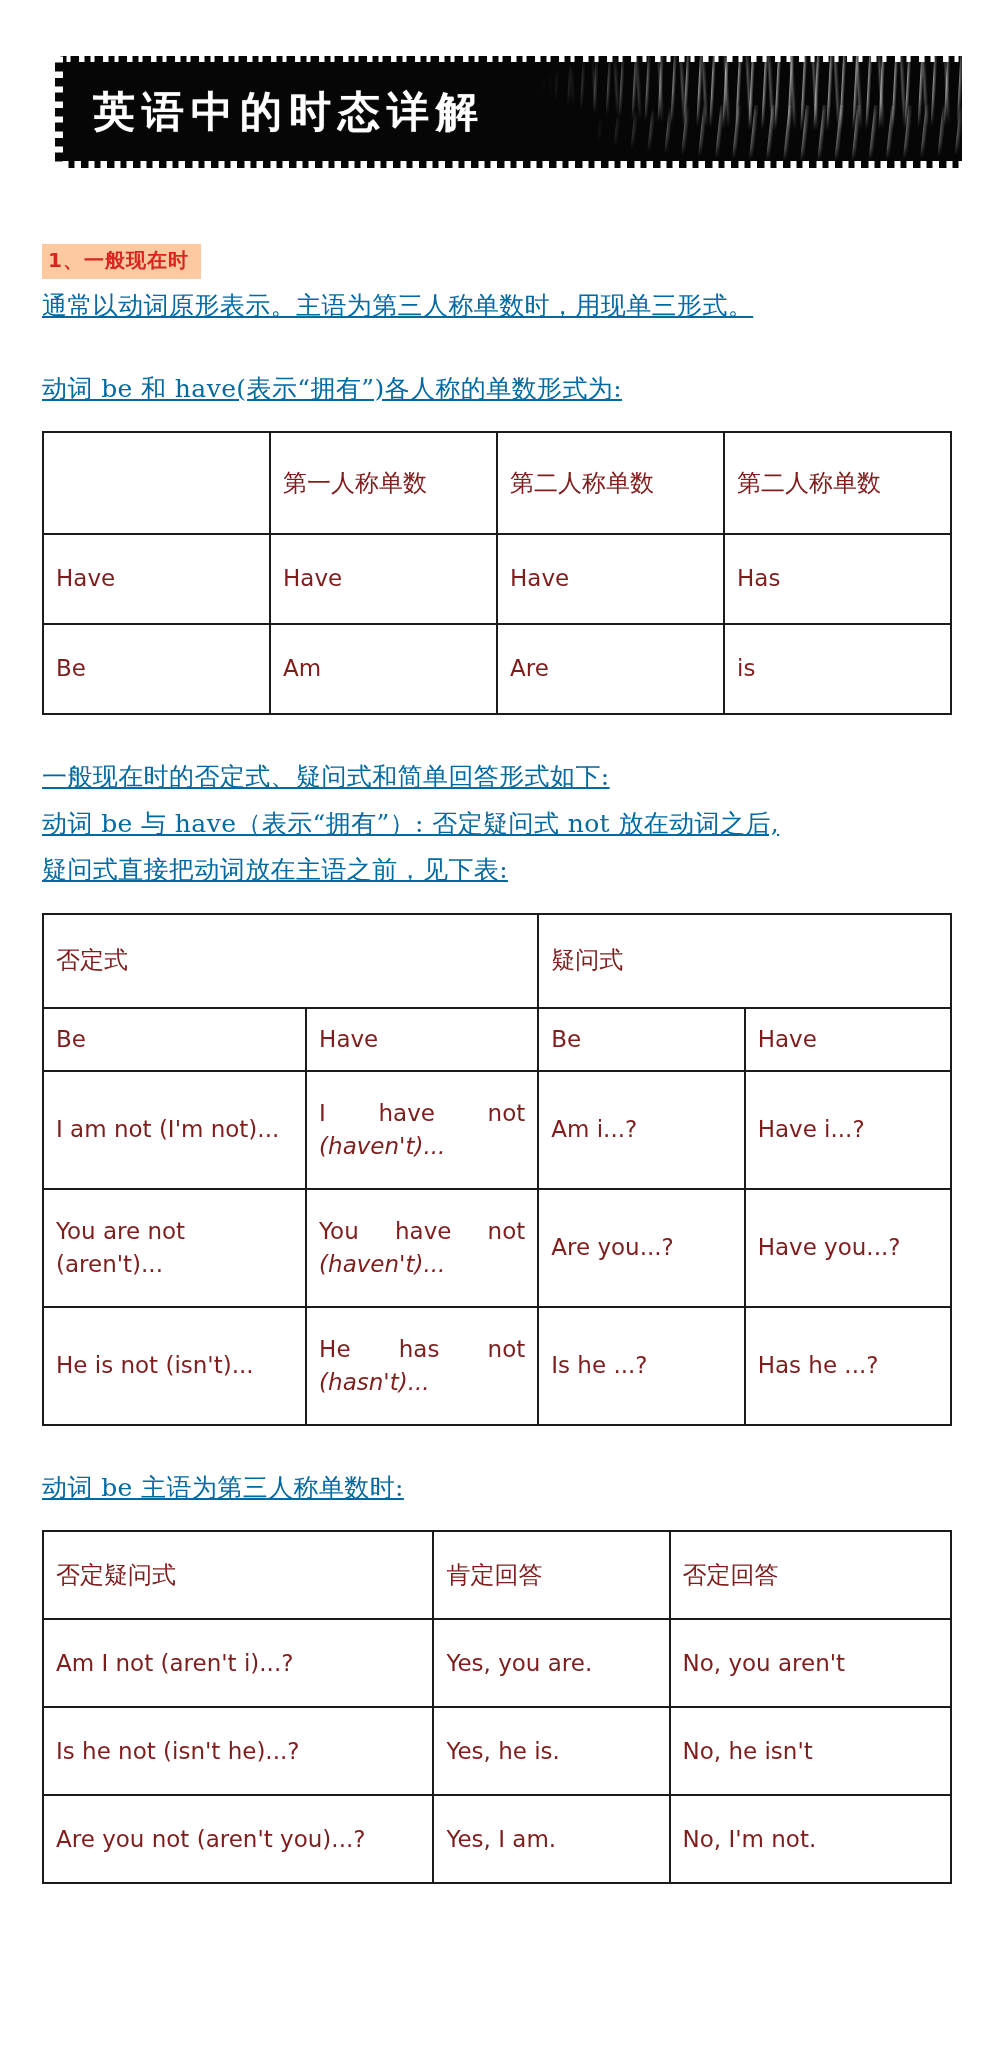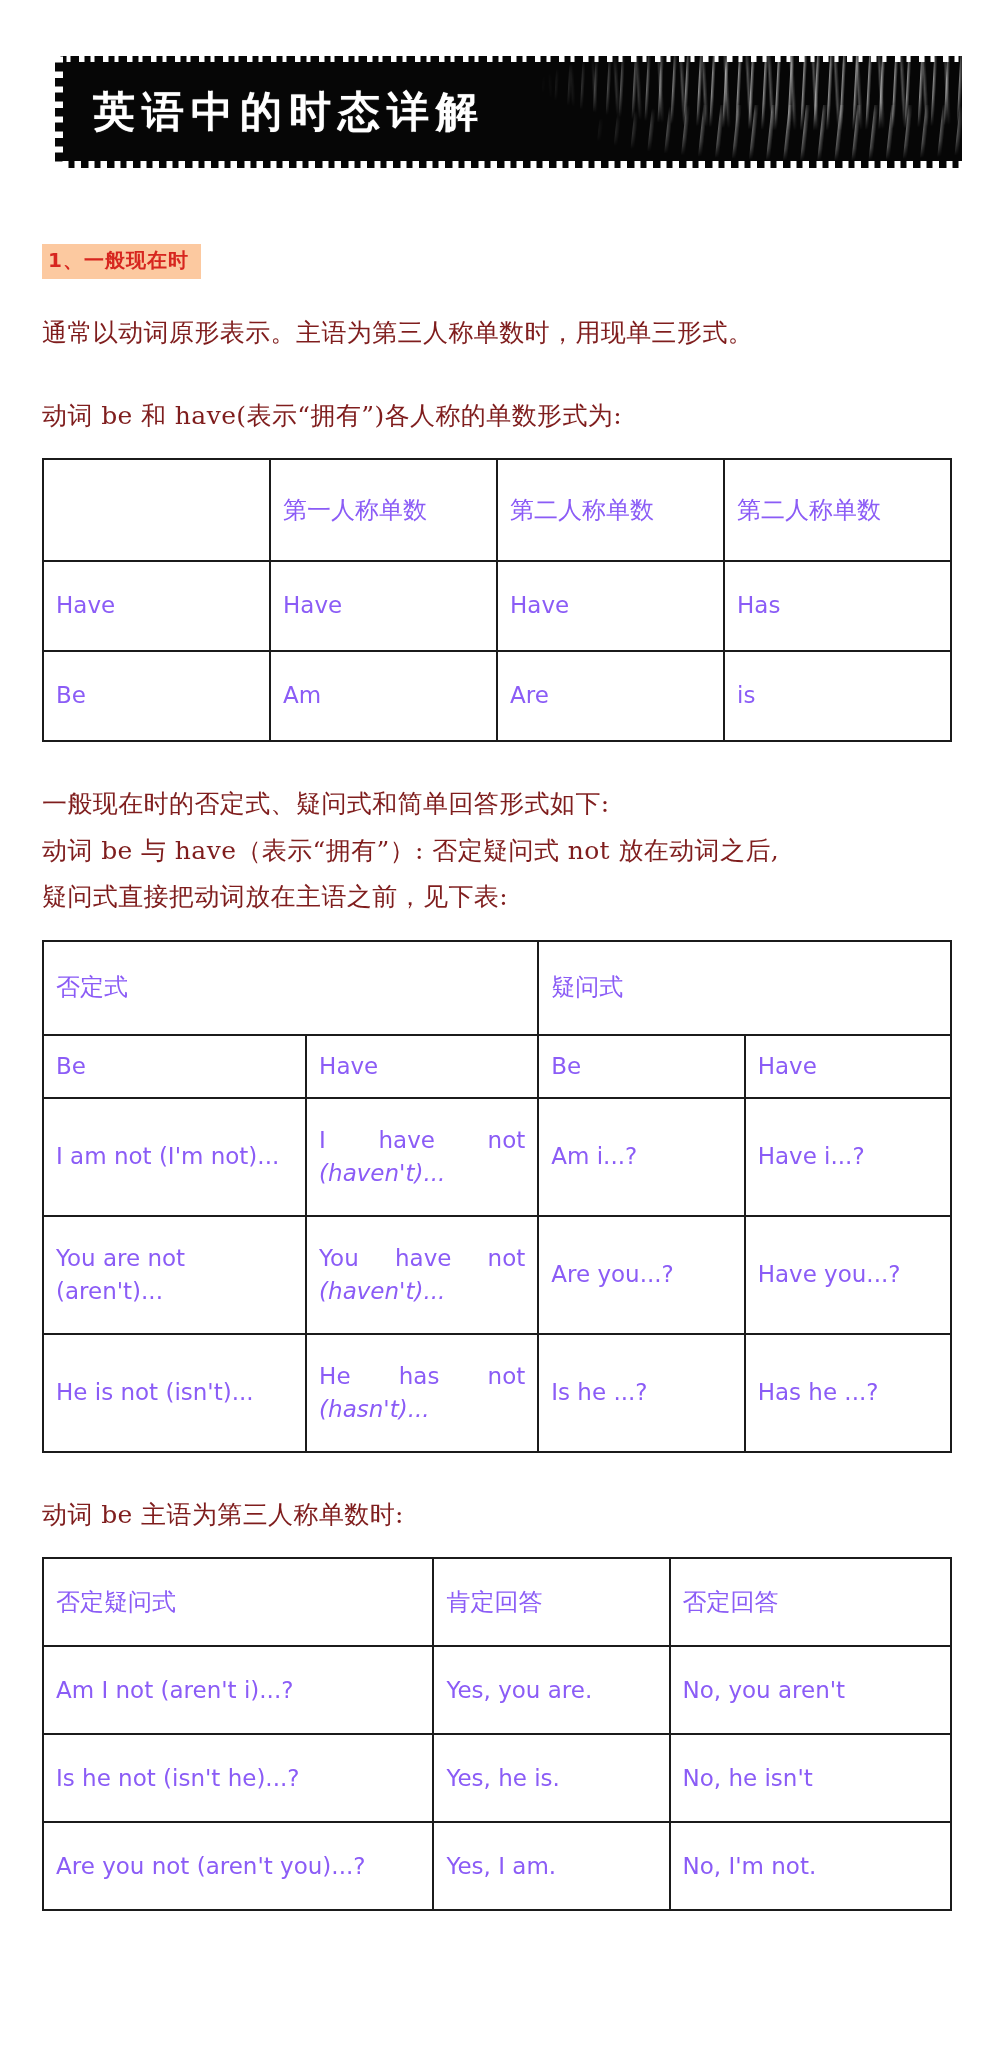--- a/index.html
+++ b/index.html
@@ -143,47 +143,48 @@
     display: inline-block;
     padding: 3px 12px 5px 6px;
     background: #fcc9a0;
     color: #d7261f;
     font-size: 20px;
     font-weight: bold;
     letter-spacing: 1px;
     font-family: "DejaVu Sans", "Liberation Sans", sans-serif;
   }
   p.para {
-    margin: 34px 0 0 0;
+    margin: 7px 0 0 0;
     font-size: 25px;
     line-height: 1.62;
     font-family: "DejaVu Serif", "Liberation Serif", serif;
-    color: #7f1d1d;
+    color: #0369a1;
     letter-spacing: 0.4px;
+    text-decoration: underline;
   }
   p.para.gap-top { margin-top: 42px; }
   p.para.tight { margin-top: 6px; }
 
   
   table.grid {
     border-collapse: collapse;
     width: 100%;
     margin-top: 22px;
     table-layout: fixed;
     background: #ffffff;
   }
   table.grid td, table.grid th {
     border: 2px solid #1b1b1b;
     padding: 14px 12px;
     font-size: 23px;
     font-weight: normal;
     text-align: left;
     vertical-align: middle;
     font-family: "DejaVu Sans", "Liberation Sans", sans-serif;
-    color: #8b5cf6;
+    color: #7f1d1d;
     line-height: 1.45;
   }
   table.grid th.cn, table.grid td.cn {
     font-family: "DejaVu Serif", "Liberation Serif", serif;
     font-size: 24px;
   }
   .t1 { margin-top: 20px; }
   .t1 td { height: 60px; }
   .t1 tr:first-child td { height: 72px; }
 

